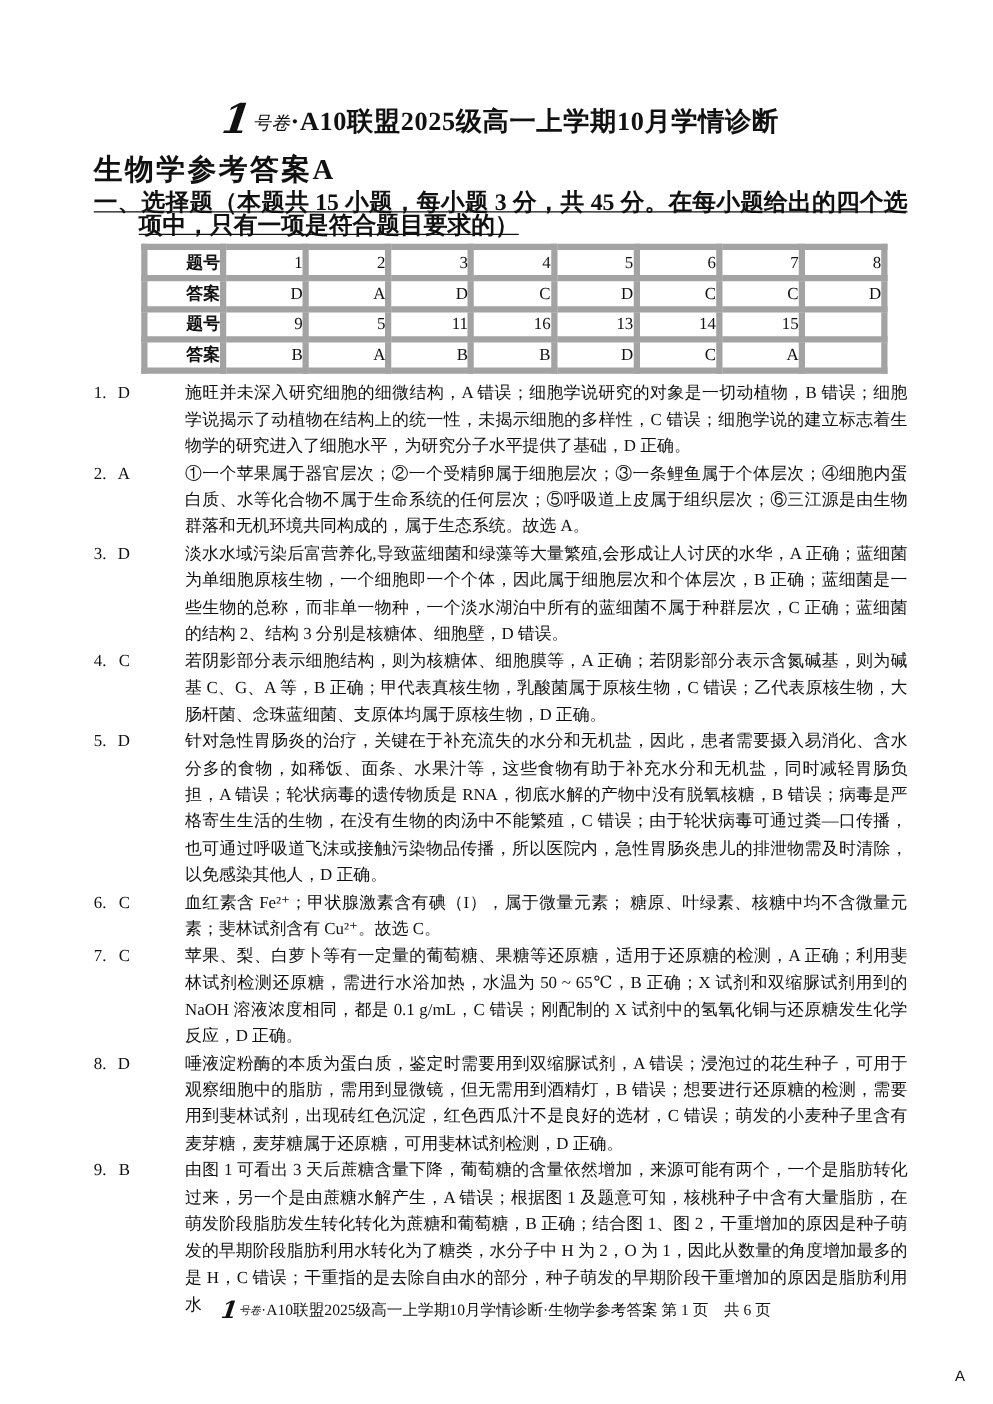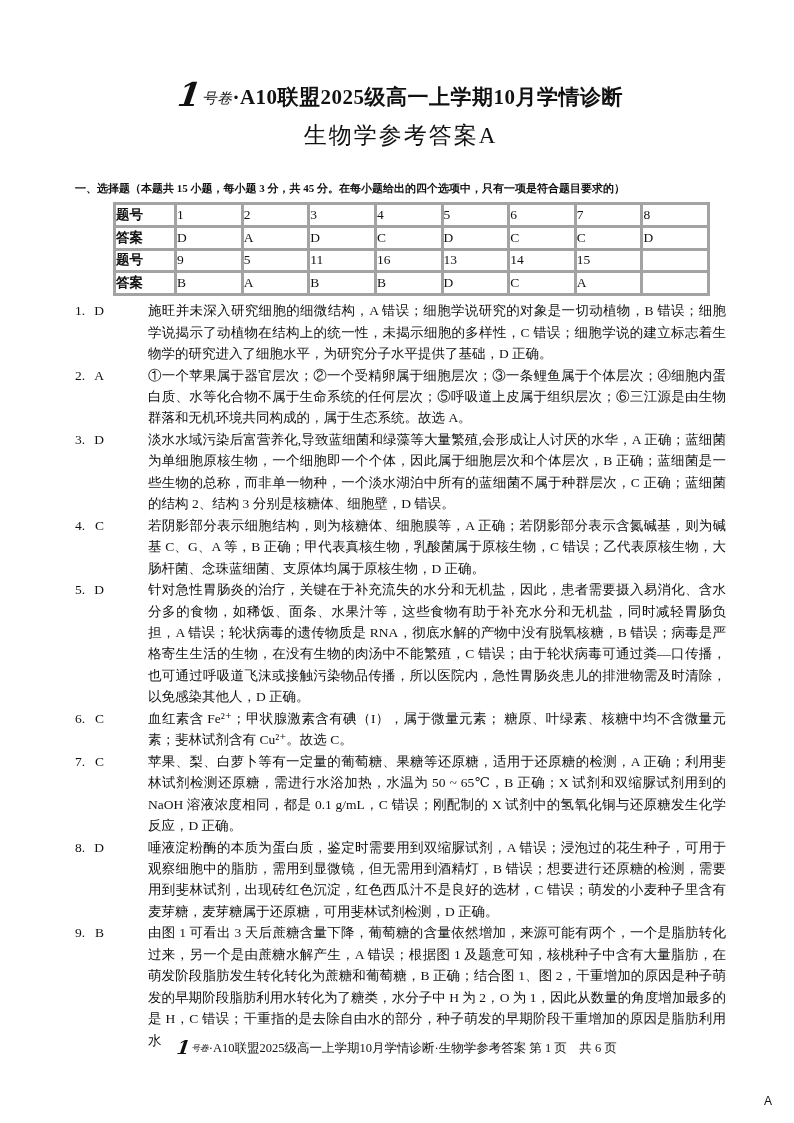--- a/index.html
+++ b/index.html
@@ -26,23 +26,23 @@
   .title {
     margin: 82px 0 0 0;
     text-align: center;
     font-size: 21px;
     font-weight: bold;
     letter-spacing: 0.5px;
     white-space: nowrap;
   }
   .subtitle {
     margin: 9px 0 0 0;
-    text-align: center;
+    text-align: left;
     font-size: 23px;
-    font-weight: normal;
+    font-weight: bold;
     letter-spacing: 2px;
   }
   .logo {
     display: inline-block;
     white-space: nowrap;
   }
   .logo-one {
     display: inline-block;
     font-family: "DejaVu Serif", serif;
     font-weight: bold;
@@ -55,40 +55,41 @@
   }
   .logo-script {
     display: inline-block;
     font-style: italic;
     font-weight: normal;
     font-size: 0.70em;
     vertical-align: 1px;
   }
   
   .intro {
-    margin-top: 28px;
-    font-size: 11px;
+    margin-top: 3px;
+    font-size: 19px;
     line-height: 18px;
     font-weight: bold;
     text-align: justify;
     padding-left: 36px;
     text-indent: -36px;
+    text-decoration: underline;
   }
   
   .answer-table {
     margin: 5px 0 0 38px;
     border-collapse: collapse;
     table-layout: fixed;
     width: 597px;
   }
   .answer-table td {
-    border: 3px solid #a3a3a3;
+    border: 5px solid #a3a3a3;
     height: 19.8px;
     padding: 0;
-    text-align: left;
+    text-align: right;
     vertical-align: middle;
     font-size: 13.5px;
   }
   .answer-table td.row-label {
     width: 58px;
     font-weight: bold;
   }
   
   .items {
     margin-top: 4px;

